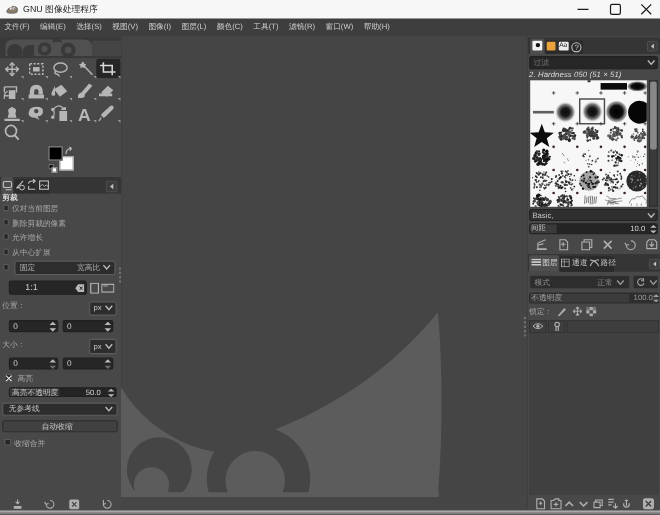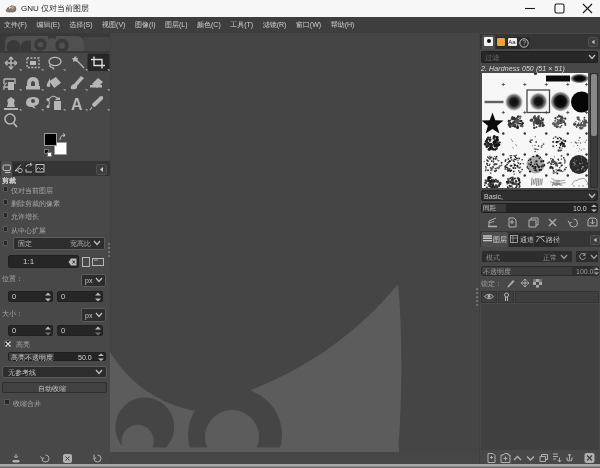--- a/index.html
+++ b/index.html
@@ -13,21 +13,21 @@
 <div id="w">
 
 <div class="ab" style="left:0;top:0;width:600px;height:17px;background:#f7f7f7"></div>
 <svg class="ab" style="left:5px;top:3px" width="12" height="12" viewBox="0 0 12 12">
  <path d="M1 8 Q2 4 5 4 Q6 2 8 3 Q11 3 11 6 Q11 9 8 9 L4 9 Q2 9 1 8 Z" fill="#8a7b6a" stroke="#555" stroke-width="0.6"></path>
  <circle cx="5" cy="5" r="1.1" fill="#fff"></circle>
       <circle cx="7.6" cy="4.6" r="1.1" fill="#fff"></circle>
  <circle cx="5.2" cy="5.2" r="0.5" fill="#222"></circle>
       <circle cx="7.8" cy="4.8" r="0.5" fill="#222"></circle>
 </svg>
-<div class="ab" style="left:21px;top:4.5px;color:#1c1c1c;font-size:8px;line-height:1">GNU 仅对当前图层</div>
+<div class="ab" style="left:21px;top:4.5px;color:#1c1c1c;font-size:8px;line-height:1">GNU 图像处理程序</div>
 <svg class="ab" style="left:514px;top:0" width="86" height="17" viewBox="0 0 86 17">
  <line x1="11" y1="8.5" x2="21" y2="8.5" stroke="#1a1a1a" stroke-width="1.1"></line>
  <rect x="41" y="4" width="9" height="9" rx="1.5" fill="none" stroke="#1a1a1a" stroke-width="1.1"></rect>
  <path d="M69 4 L78 13 M78 4 L69 13" stroke="#1a1a1a" stroke-width="1.1"></path>
 </svg>
 
 <div class="ab" style="left:0;top:17px;width:600px;height:16px;background:#3e3e3e"></div>
 <div class="ab tx" style="left:4px;top:21px;word-spacing:2.8px;color:#d0d0d0;font-size:7px">文件(F)&nbsp;&nbsp;编辑(E)&nbsp;&nbsp;选择(S)&nbsp;&nbsp;视图(V)&nbsp;&nbsp;图像(I)&nbsp;&nbsp;图层(L)&nbsp;&nbsp;颜色(C)&nbsp;&nbsp;工具(T)&nbsp;&nbsp;滤镜(R)&nbsp;&nbsp;窗口(W)&nbsp;&nbsp;帮助(H)</div>
 
 <div class="ab" style="left:0;top:33px;width:110px;height:431px;background:#484848"></div>

